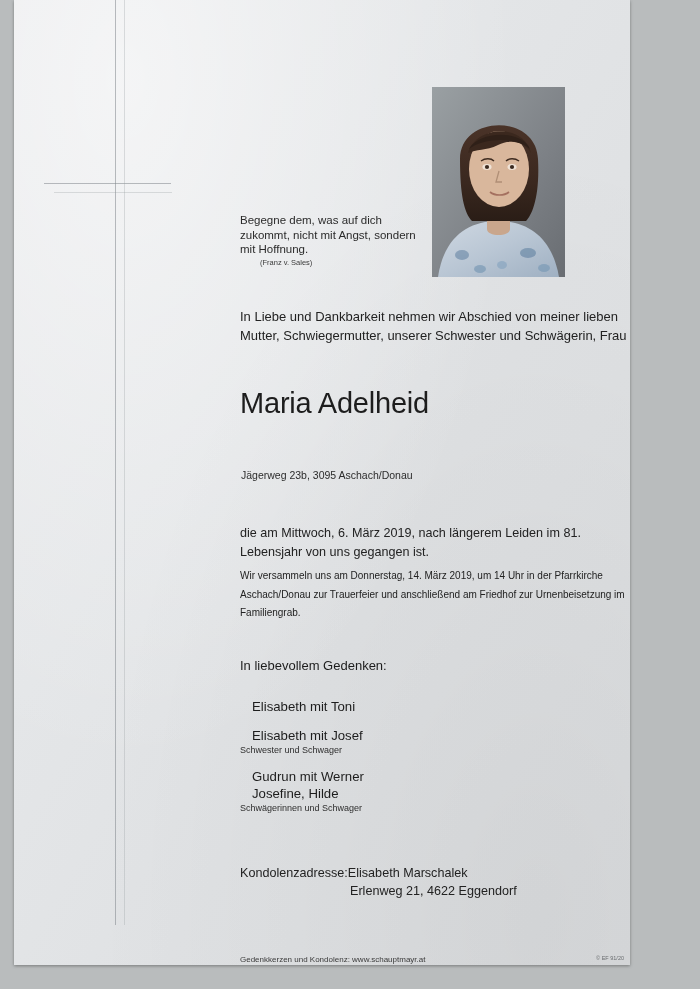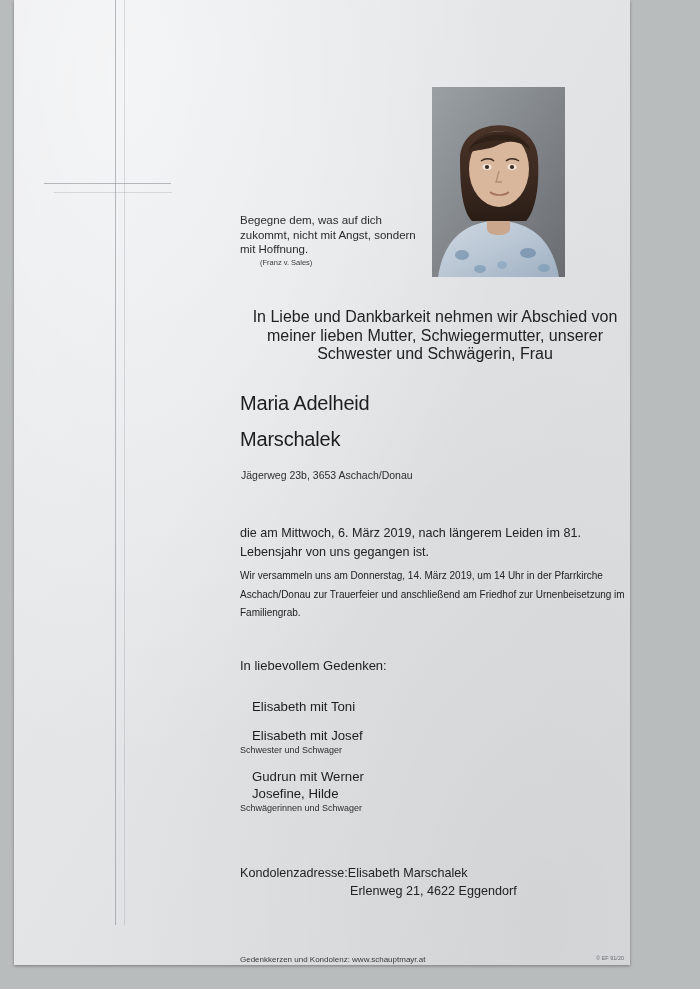--- a/index.html
+++ b/index.html
@@ -108,32 +108,31 @@
     color: #3a3a3a;
     margin-top: 1px;
     margin-left: 20px;
   }
 
   .intro {
     position: absolute;
     left: 11px;
     top: 308px;
     width: 390px;
-    font-size: 16px;
+    font-size: 13px;
     line-height: 18.5px;
     color: #222;
-    text-align: center;
   }
 
   .name {
     position: absolute;
     left: 11px;
     top: 385px;
     width: 420px;
-    font-size: 20px;
+    font-size: 29px;
     line-height: 36px;
     color: #1d1d1d;
     letter-spacing: -0.2px;
   }
   .address {
     position: absolute;
     left: 12px;
     top: 469px;
     width: 300px;
     font-size: 10.5px;
@@ -293,23 +292,22 @@
 
     <div class="quote">
       <div>Begegne dem, was auf dich zukommt, nicht mit Angst, sondern mit Hoffnung.</div>
       <div class="src">(Franz v. Sales)</div>
     </div>
 
     <div class="intro">In Liebe und Dankbarkeit nehmen wir Abschied von meiner lieben Mutter, Schwiegermutter, unserer Schwester und Schwägerin, Frau</div>
 
     <div class="name">
       <div>Maria Adelheid</div>
-      <div>Marschalek</div>
-    </div>
-    <div class="address">Jägerweg 23b, 3653 Aschach/Donau</div>
+    </div>
+    <div class="address">Jägerweg 23b, 3095 Aschach/Donau</div>
 
     <div class="passing">die am Mittwoch, 6. März 2019, nach längerem Leiden im 81. Lebensjahr von uns gegangen ist.</div>
 
     <div class="ceremony">Wir versammeln uns am Donnerstag, 14. März 2019, um 14 Uhr in der Pfarrkirche Aschach/Donau zur Trauerfeier und anschließend am Friedhof zur Urnenbeisetzung im Familiengrab.</div>
 
     <div class="memory-head">In liebevollem Gedenken:</div>
 
     <div class="mourners">
       <div class="mourner">
         <div class="m-name">Elisabeth mit Toni</div>

